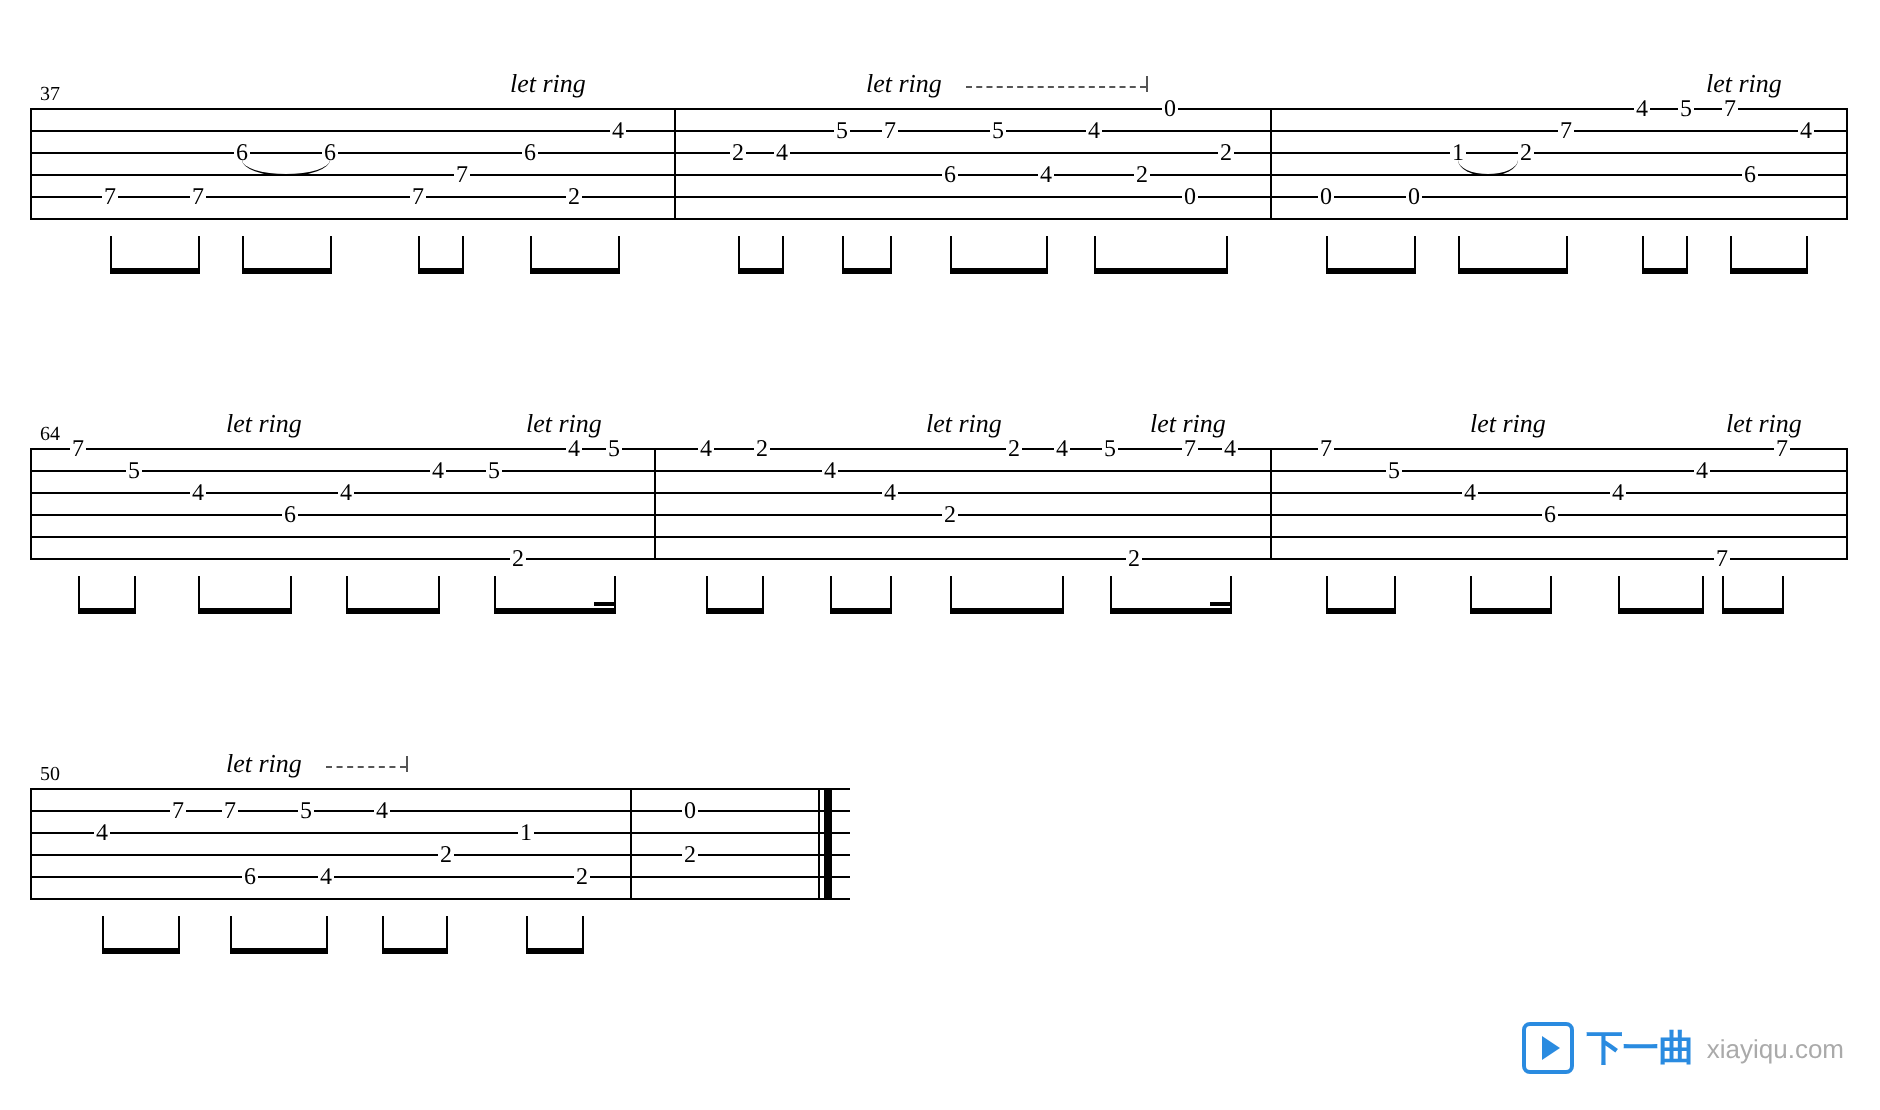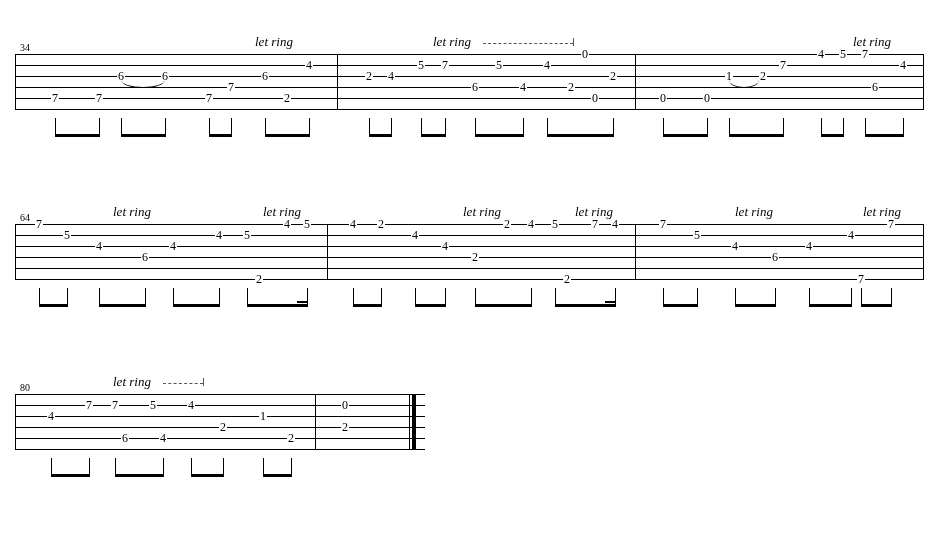--- a/index.html
+++ b/index.html
@@ -31,21 +31,21 @@
   .wm-tri { width: 0; height: 0; border-left: 9px solid #2a8be0; border-top: 6px solid transparent; border-bottom: 6px solid transparent; margin-left:2px;}
   .wm-cn { color:#2a8be0; font-family: sans-serif; font-size:18px; font-weight:600;}
   .wm-en { color:#aaa; font-family: sans-serif; font-size:13px; }
 </style>
 </head>
 <body>
 
 <div class="page">
 
   <div class="tab-system sys1">
-    <div class="barnum">34</div>
+    <div class="barnum">37</div>
     <div class="staff" id="staff0" style="width: 908px;">
         <div class="line l1"></div>
         <div class="line l2"></div>
         <div class="line l3"></div>
         <div class="line l4"></div>
         <div class="line l5"></div>
         <div class="line l6"></div>
         <div class="barline start"></div>
         <div class="barline" style="left: 322px;"></div>
         <div class="tech" style="left: 240px;">let ring</div>
@@ -258,21 +258,21 @@
         </div>
         <div class="rhythm" style="left: 0px; width: 908px;">
           <div class="stem" style="left: 846px;"></div>
           <div class="stem" style="left: 876px;"></div>
           <div class="beam" style="left: 846px; width: 31px;"></div>
         </div>
       </div>
   </div>
 
   <div class="tab-system sys3">
-    <div class="barnum">80</div>
+    <div class="barnum">50</div>
     <div class="staff" id="staff2" style="width: 410px;">
         <div class="line l1"></div>
         <div class="line l2"></div>
         <div class="line l3"></div>
         <div class="line l4"></div>
         <div class="line l5"></div>
         <div class="line l6"></div>
         <div class="barline start"></div>
         <div class="barline" style="left: 300px;"></div>
         <div class="tech" style="left: 98px;">let ring</div>
@@ -308,13 +308,20 @@
           <div class="stem" style="left: 276px;"></div>
           <div class="beam" style="left: 248px; width: 29px;"></div>
         </div>
         <div class="barline end-thin" style="left: 394px;"></div>
         <div class="barline end-thick" style="left: 397px;"></div>
         <div class="note" style="left: 330px; top: 11px;">0</div>
         <div class="note" style="left: 330px; top: 33px;">2</div>
       </div>
   </div>
 
+  <div class="watermark">
+    <div class="wm-icon">
+        <div class="wm-tri"></div>
+      </div>
+    <span class="wm-cn">下一曲</span>
+    <span class="wm-en">xiayiqu.com</span>
+  </div>
 </div>
 
 </body></html>

